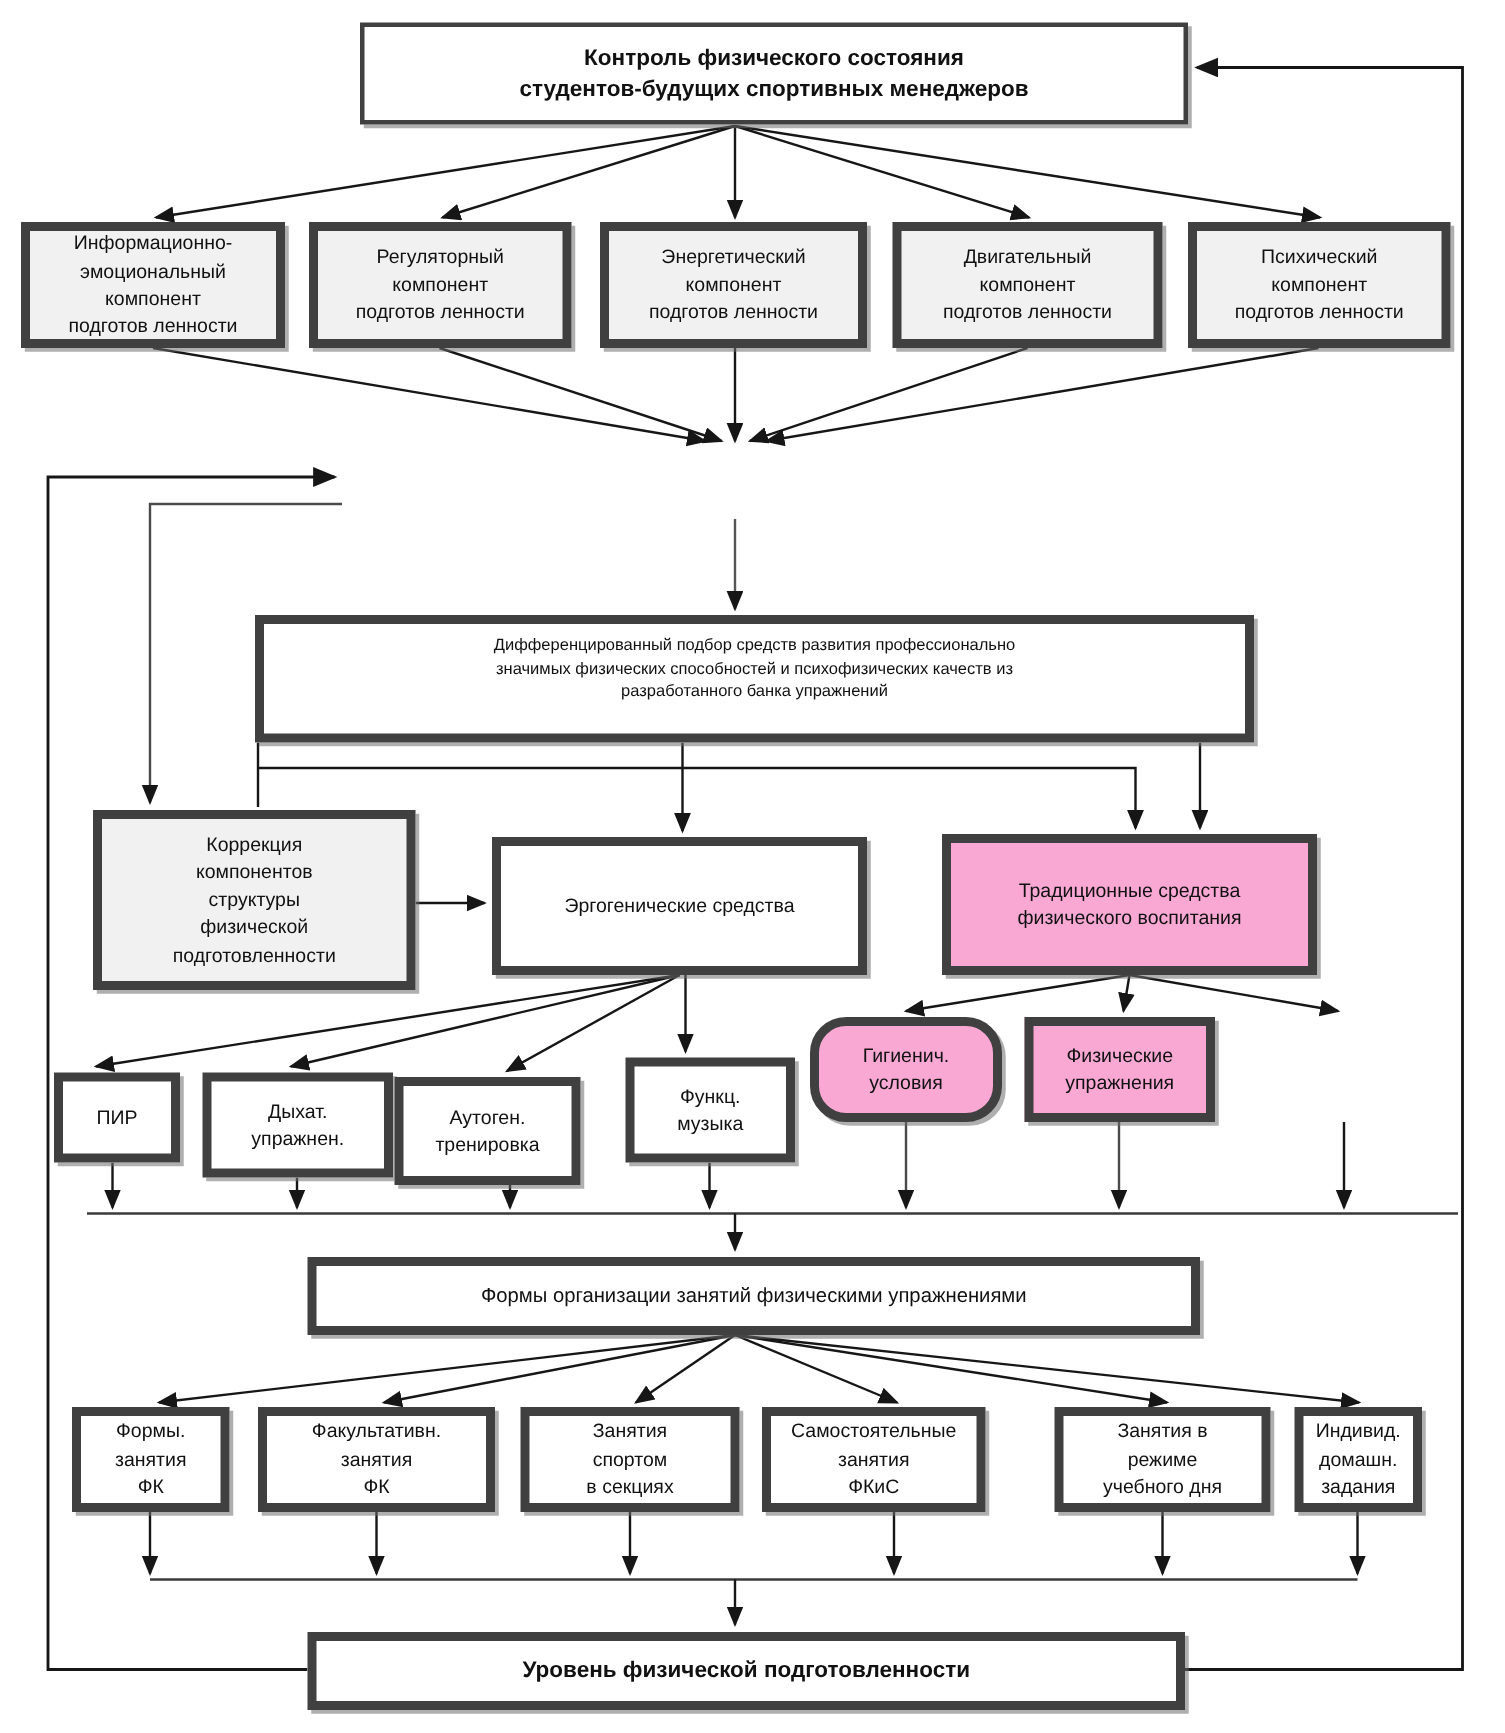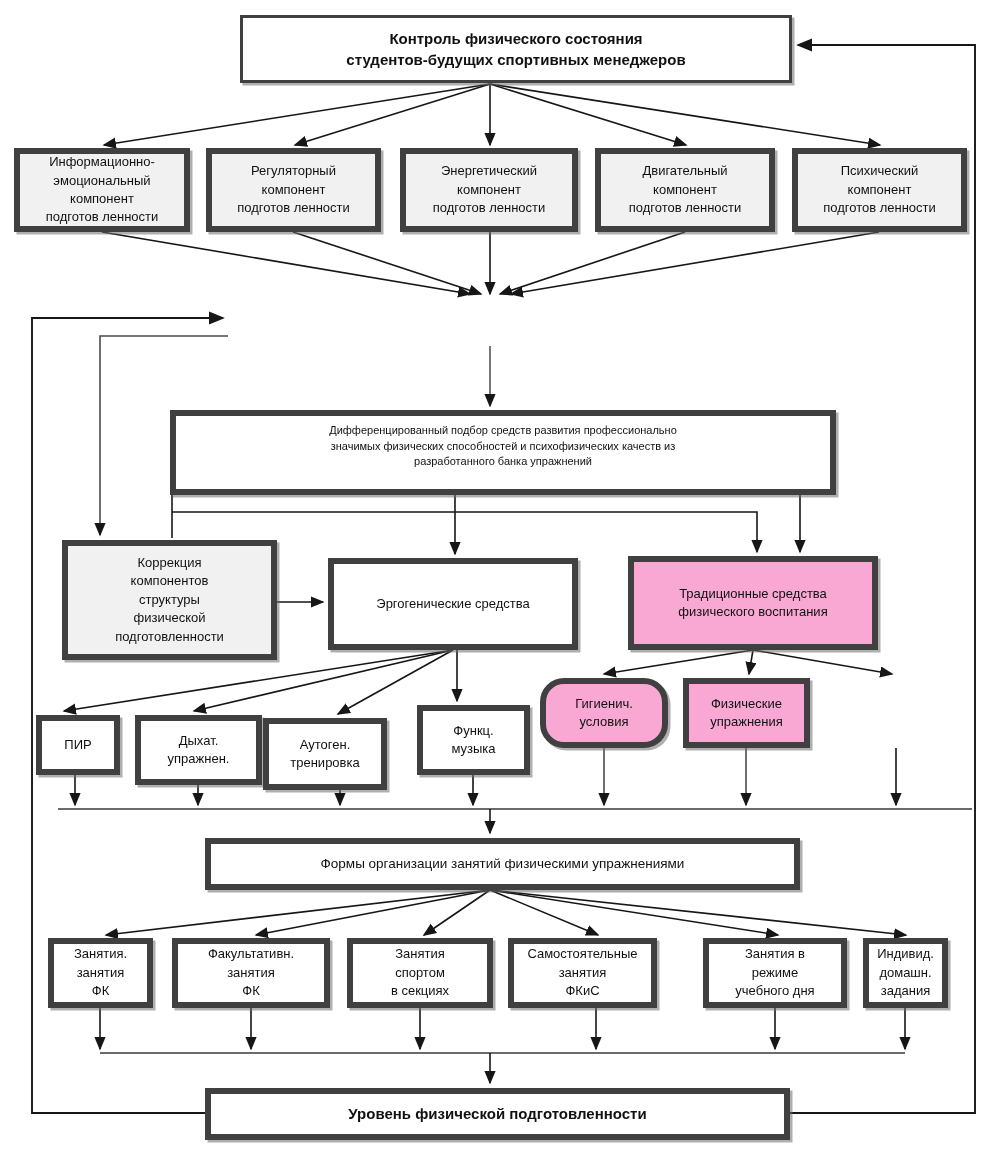--- a/index.html
+++ b/index.html
@@ -151,21 +151,21 @@
   <div class="box" style="left:417px;top:705px;width:113px;height:70px;">Функц.
 музыка</div>
 
   <div class="box gray" style="left:540px;top:678px;width:128px;height:70px;border-radius:24px;">Гигиенич.
 условия</div>
   <div class="box gray" style="left:683px;top:678px;width:127px;height:70px;">Физические
 упражнения</div>
 
   <div class="box" style="left:205px;top:838px;width:595px;height:52px;font-size:13.5px;">Формы организации занятий физическими упражнениями</div>
 
-  <div class="box" style="left:48px;top:938px;width:105px;height:70px;">Занятия.
+  <div class="box" style="left:48px;top:938px;width:105px;height:70px;">Формы.
 занятия
 ФК</div>
   <div class="box" style="left:172px;top:938px;width:158px;height:70px;">Факультативн.
 занятия
 ФК</div>
   <div class="box" style="left:347px;top:938px;width:146px;height:70px;">Занятия
 спортом
 в секциях</div>
   <div class="box" style="left:508px;top:938px;width:149px;height:70px;">Самостоятельные
 занятия

